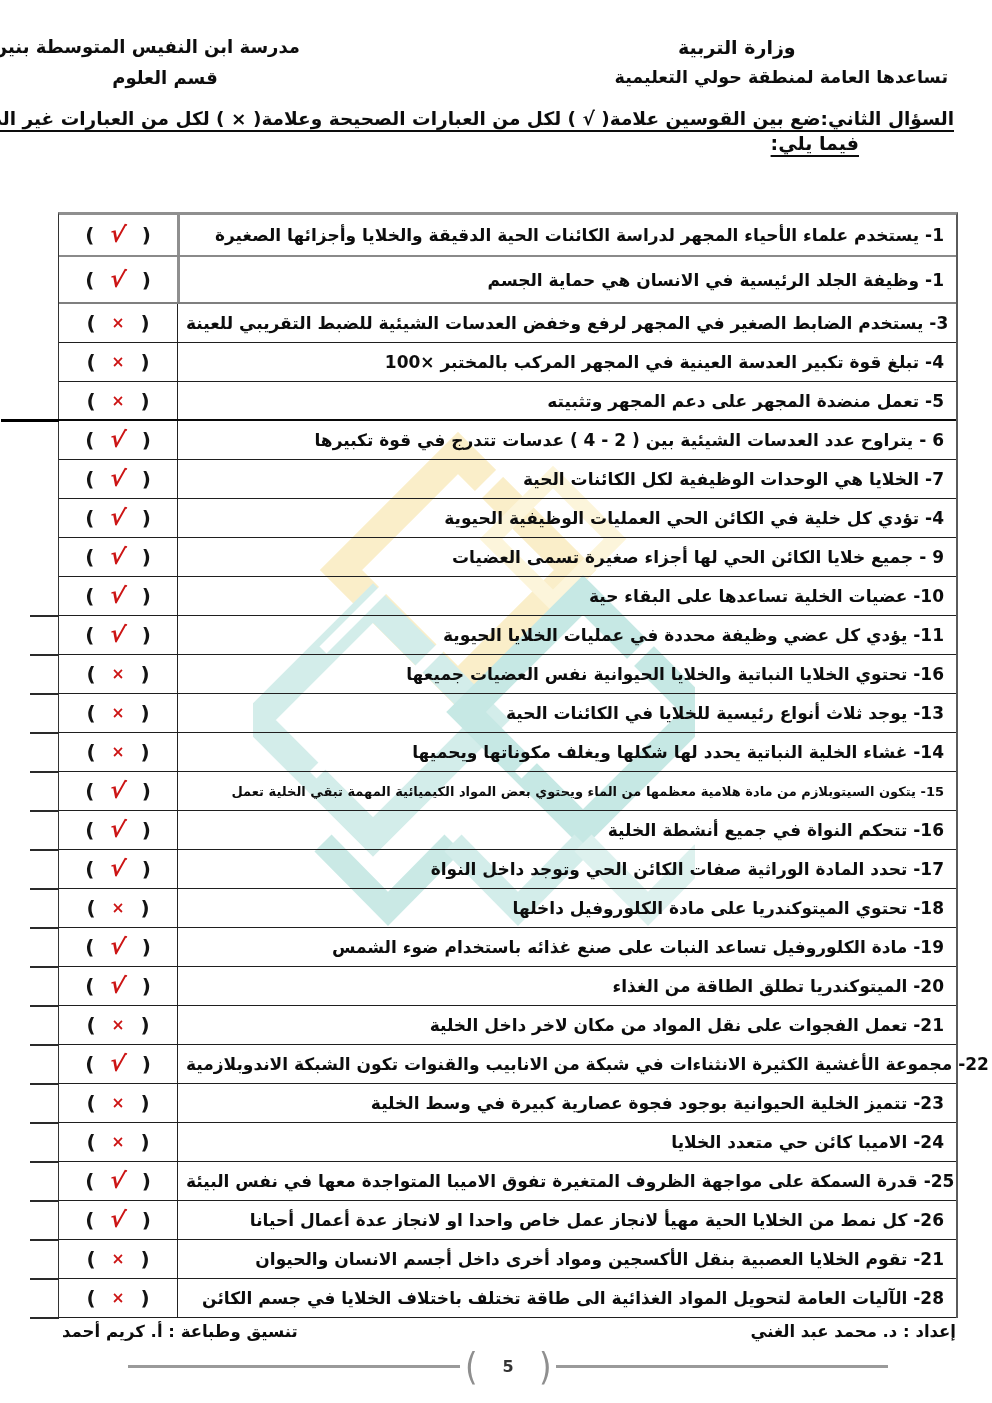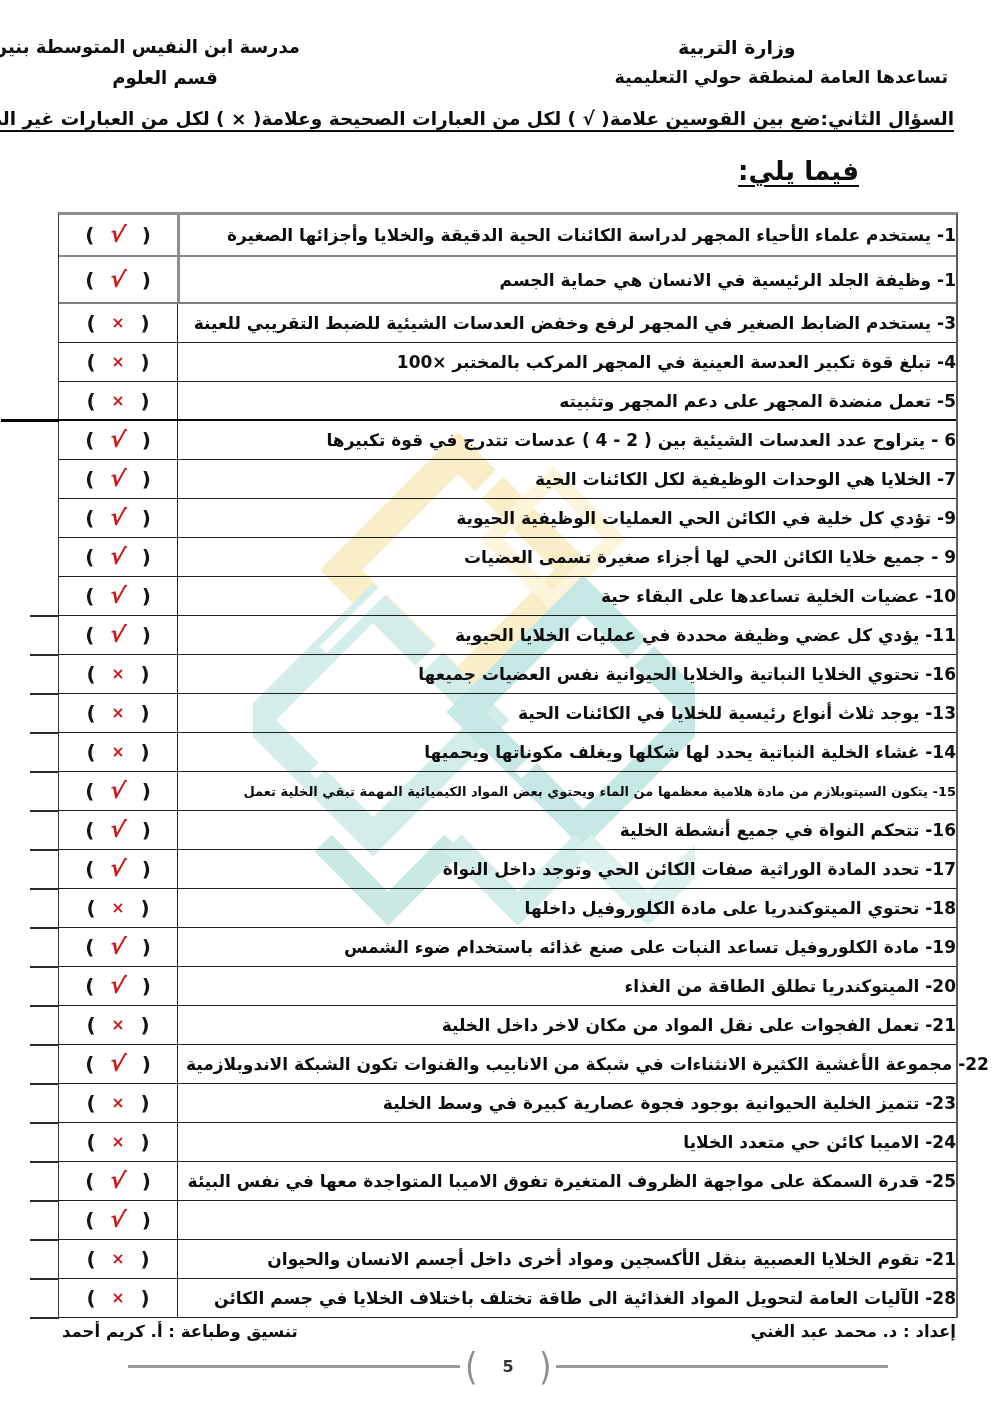--- a/index.html
+++ b/index.html
@@ -15,22 +15,22 @@
   .hdr-left{position:absolute;top:36px;left:30px;width:270px;text-align:center;font-weight:700;}
   .hdr-left .l1{font-size:18px;margin-bottom:10px;white-space:nowrap;}
   .hdr-left .l2{font-size:18px;}
   .qtitle{
     position:absolute;top:108px;right:38px;left:36px;
     font-size:18.5px;font-weight:700;text-align:right;
     text-decoration:underline;text-decoration-thickness:2px;text-underline-offset:5px;
     white-space:nowrap;letter-spacing:-0.4px;
   }
   .qsub{
-    position:absolute;top:156px;right:133px;
-    font-size:26px;font-weight:700;
+    position:absolute;top:132px;right:133px;
+    font-size:19px;font-weight:700;
     text-decoration:underline;text-decoration-thickness:2px;text-underline-offset:5px;
   }
   
   .wmark{position:absolute;top:415px;left:253px;width:442px;height:522px;z-index:0;pointer-events:none;}
   
   .qtable{
     position:absolute;top:212px;left:58px;width:897px;z-index:1;
     border-top:3px solid #8f8f8f;border-right:2px solid #5a5a5a;border-left:1.5px solid #333;
     direction:ltr;
   }
@@ -45,21 +45,21 @@
     display:flex;align-items:center;justify-content:center;
     font-size:20px;font-weight:600;color:#141414;direction:ltr;
   }
   .trow.h1 .ans,.trow.h2 .ans{border-right:3px solid #8f8f8f;}
   .mark{color:#cc1414;font-weight:700;display:inline-block;padding:0 9px;}
   .mark.c{font-size:23px;transform:rotate(9deg) translateY(-1px);}
   .mark.x{font-size:15.5px;}
   .stmt{
     flex:1;direction:rtl;text-align:right;
     display:flex;align-items:center;
-    padding:0 0 0 8px;
+    padding:0 12px 0 8px;
     font-size:17px;font-weight:700;letter-spacing:-0.2px;
     white-space:nowrap;
   }
   .trow.small .stmt{font-size:13px;letter-spacing:-0.3px;}
   
   .foot-right{position:absolute;top:1322px;right:36px;font-size:16.5px;font-weight:700;}
   .foot-left{position:absolute;top:1322px;left:62px;font-size:16.5px;font-weight:700;}
   .pagebar{
     position:absolute;top:1348px;left:128px;right:104px;height:36px;
     display:flex;align-items:center;direction:ltr;
@@ -121,21 +121,21 @@
     <div class="trow">
       <div class="ans">(&nbsp;<span class="mark c">√</span>&nbsp;)</div>
       <div class="stmt">6 - يتراوح عدد العدسات الشيئية بين ( 2 - 4 ) عدسات تتدرج في قوة تكبيرها</div>
     </div>
     <div class="trow">
       <div class="ans">(&nbsp;<span class="mark c">√</span>&nbsp;)</div>
       <div class="stmt">7- الخلايا هي الوحدات الوظيفية لكل الكائنات الحية</div>
     </div>
     <div class="trow">
       <div class="ans">(&nbsp;<span class="mark c">√</span>&nbsp;)</div>
-      <div class="stmt">9- تؤدي كل خلية في الكائن الحي العمليات الوظيفية الحيوية</div>
+      <div class="stmt">4- تؤدي كل خلية في الكائن الحي العمليات الوظيفية الحيوية</div>
     </div>
     <div class="trow">
       <div class="ans">(&nbsp;<span class="mark c">√</span>&nbsp;)</div>
       <div class="stmt">9 - جميع خلايا الكائن الحي لها أجزاء صغيرة تسمى العضيات</div>
     </div>
     <div class="trow tick">
       <div class="ans">(&nbsp;<span class="mark c">√</span>&nbsp;)</div>
       <div class="stmt">10- عضيات الخلية تساعدها على البقاء حية</div>
     </div>
     <div class="trow tick">
@@ -193,20 +193,21 @@
     <div class="trow tick">
       <div class="ans">(&nbsp;<span class="mark x">×</span>&nbsp;)</div>
       <div class="stmt">24- الاميبا كائن حي متعدد الخلايا</div>
     </div>
     <div class="trow tick">
       <div class="ans">(&nbsp;<span class="mark c">√</span>&nbsp;)</div>
       <div class="stmt">25- قدرة السمكة على مواجهة الظروف المتغيرة تفوق الاميبا المتواجدة معها في نفس البيئة</div>
     </div>
     <div class="trow tick">
       <div class="ans">(&nbsp;<span class="mark c">√</span>&nbsp;)</div>
+      <div class="stmt">26- كل نمط من الخلايا الحية مهيأ لانجاز عمل خاص واحدا او لانجاز عدة أعمال أحيانا</div>
     </div>
     <div class="trow tick">
       <div class="ans">(&nbsp;<span class="mark x">×</span>&nbsp;)</div>
       <div class="stmt">21- تقوم الخلايا العصبية بنقل الأكسجين ومواد أخرى داخل أجسم الانسان والحيوان</div>
     </div>
     <div class="trow tick">
       <div class="ans">(&nbsp;<span class="mark x">×</span>&nbsp;)</div>
       <div class="stmt">28- الآليات العامة لتحويل المواد الغذائية الى طاقة تختلف باختلاف الخلايا في جسم الكائن</div>
     </div>
   </div>

